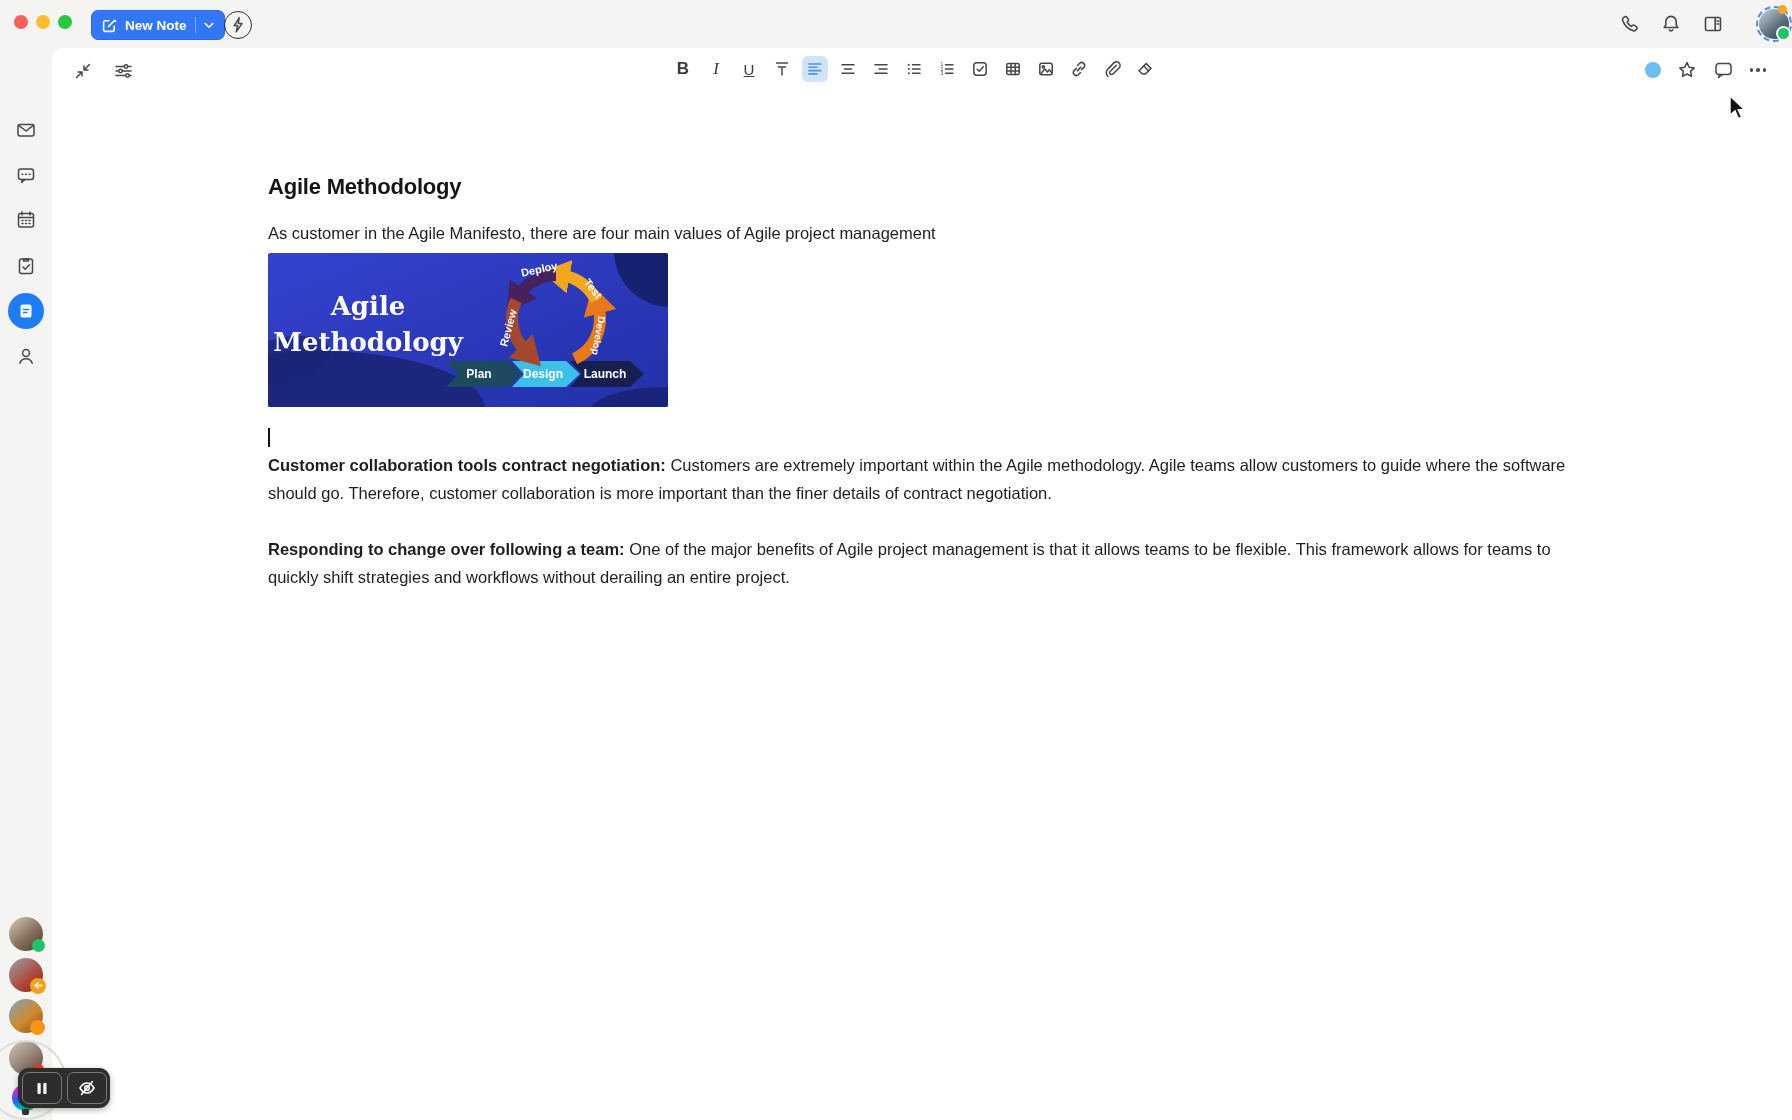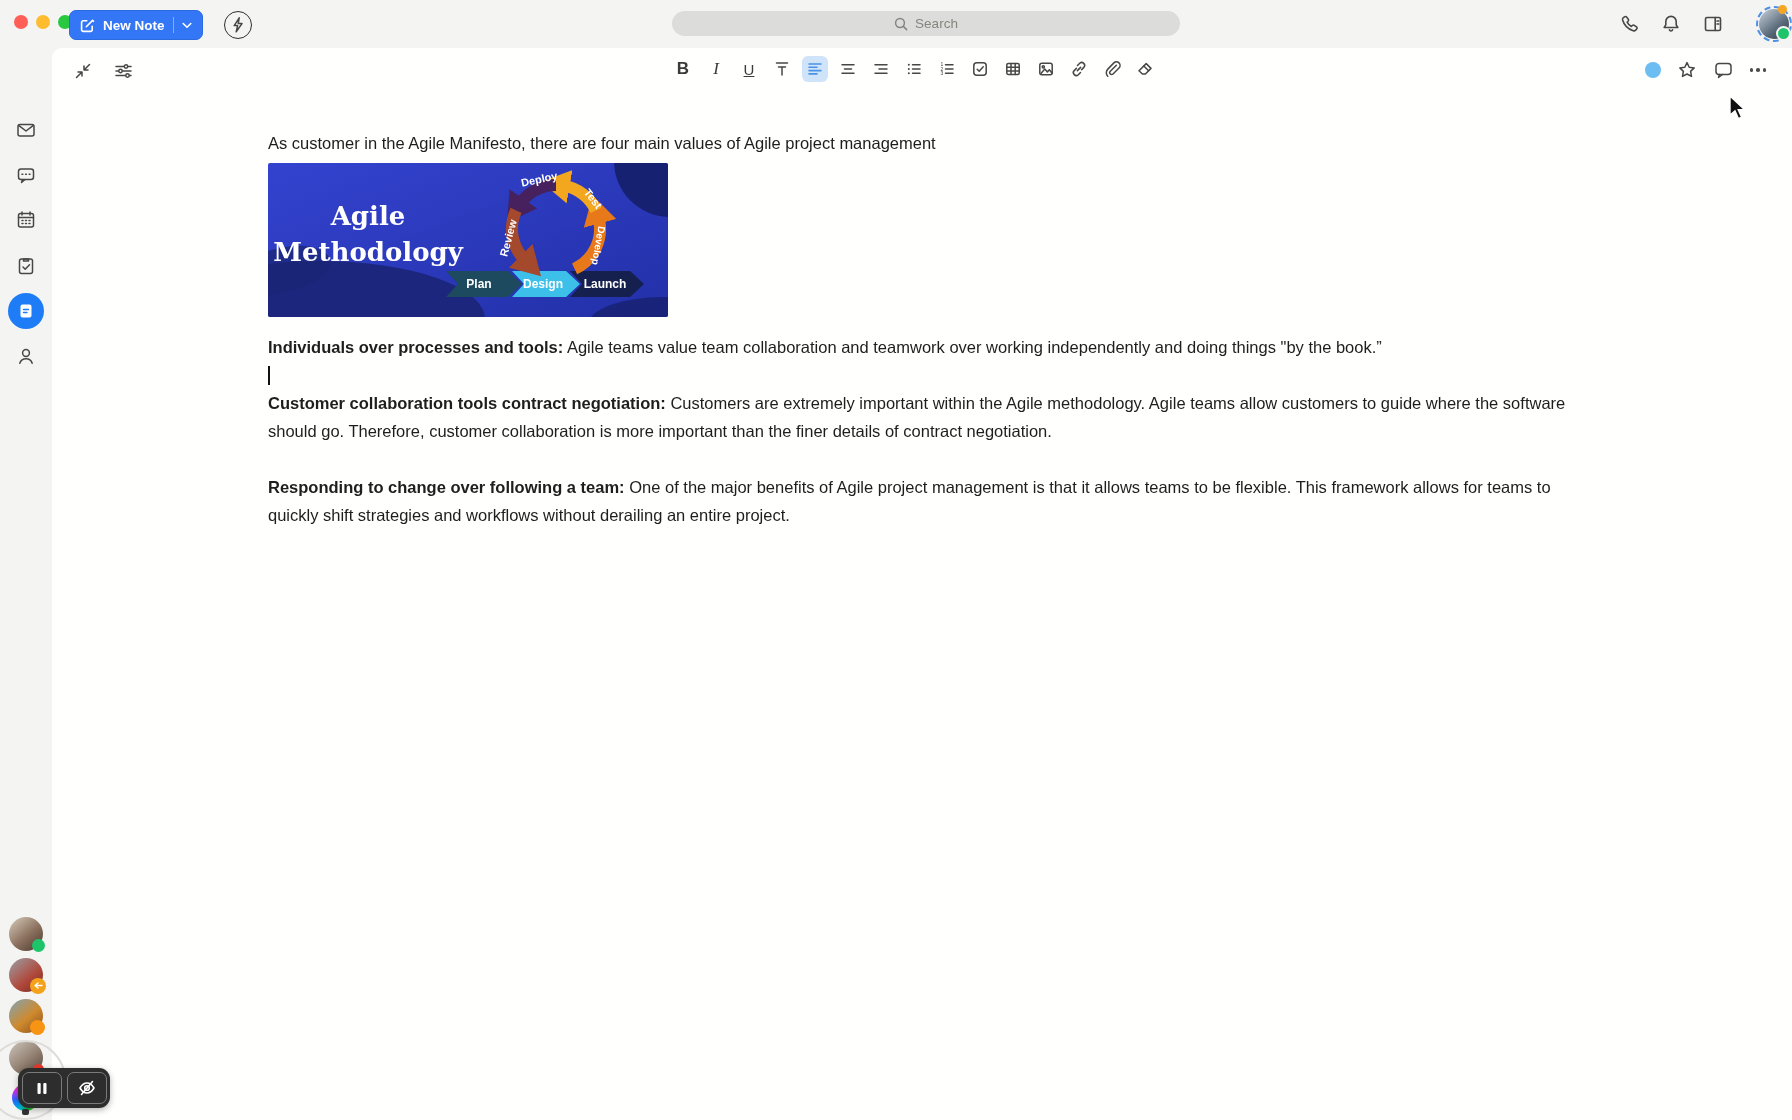--- a/index.html
+++ b/index.html
@@ -4,21 +4,21 @@
 <style>
   html,body{margin:0;padding:0;background:#e8e8e6;font-family:"Liberation Sans",sans-serif;}
   .stage{position:relative;width:1792px;height:1120px;background:#f4f4f2;overflow:hidden;}
 
   
   .topbar{position:absolute;left:0;top:0;width:100%;height:48px;background:#f4f4f2;}
   .tl{position:absolute;top:15px;width:14px;height:14px;border-radius:50%;}
   .tl.red{left:14px;background:#ff5f57;}
   .tl.yellow{left:36px;background:#febc2e;}
   .tl.green{left:58px;background:#28c840;}
-  .newnote{position:absolute;left:69px;top:10px;height:28px;background:#3477f6;border:1px solid #2c6ae0;border-radius:7px;display:flex;align-items:center;gap:8px;padding:0 10px;color:#fff;cursor:default;}
+  .newnote{position:absolute;left:91px;top:10px;height:28px;background:#3477f6;border:1px solid #2c6ae0;border-radius:7px;display:flex;align-items:center;gap:8px;padding:0 10px;color:#fff;cursor:default;}
   .newnote .lbl{font-size:13.5px;font-weight:700;}
   .newnote .sep{width:1px;height:16px;background:rgba(255,255,255,.4);}
   .boltbtn{position:absolute;left:224px;top:11px;width:26px;height:26px;border:1.7px solid #2e2e2e;border-radius:50%;display:flex;align-items:center;justify-content:center;}
   .searchbar{position:absolute;left:672px;top:11px;width:508px;height:25px;background:#dcdcda;border-radius:13px;display:flex;align-items:center;justify-content:center;gap:7px;color:#85847e;}
   .searchbar .ph{font-size:13.5px;}
   .top-ic{position:absolute;top:11px;width:26px;height:26px;display:flex;align-items:center;justify-content:center;}
   .avatar-wrap{position:absolute;left:1756px;top:6px;width:36px;height:36px;}
   .avatar-ring{position:absolute;inset:0;border:2px dashed #4f8fe6;border-radius:50%;}
   .avatar{position:absolute;left:3px;top:3px;width:30px;height:30px;border-radius:50%;background:linear-gradient(140deg,#c9d4de,#5b6b7a 60%,#2e3a45);}
   .avatar .status{position:absolute;right:-2px;bottom:-2px;width:11px;height:11px;border-radius:50%;background:#1ec46a;border:2px solid #f4f4f2;}
@@ -87,27 +87,20 @@
         <path d="M1.2,1.5 L5,5.2 L8.8,1.5"></path>
       </svg>
     </div>
 
     <div class="boltbtn">
       <svg class="ic" width="14" height="16" viewBox="0 0 14 16">
         <path d="M8.2,0.8 L3.2,8.6 H6.6 L5.2,14.8 L11,6.6 H7.2 Z"></path>
       </svg>
     </div>
 
-    <div class="searchbar">
-      <svg class="ic" width="14" height="14" viewBox="0 0 14 14" style="stroke:#85847e">
-        <circle cx="6" cy="6" r="4.4"></circle>
-          <path d="M9.4,9.4 L12.6,12.6"></path>
-      </svg>
-      <span class="ph">Search</span>
-    </div>
 
     <div class="top-ic" style="left:1616px">
       <svg class="ic" width="22" height="22" viewBox="0 0 22 22" style="stroke-width:1.6">
         <path d="M6.6,3.9c.6-.6,1.6-.5,2.1.2l1.6,2.2c.4.6.3,1.4-.2,1.9l-1,1c.9,1.8,2.5,3.4,4.3,4.3l1-1c.5-.5,1.3-.6,1.9-.2l2.2,1.6c.7.5.8,1.5.2,2.1l-1.1,1.1c-.6.6-1.5.9-2.3.6-5.1-1.5-9.2-5.6-10.7-10.7-.2-.8,0-1.7.6-2.3z"></path>
       </svg>
     </div>
     <div class="top-ic" style="left:1658px">
       <svg class="ic" width="22" height="22" viewBox="0 0 22 22" style="stroke-width:1.6">
         <path d="M11,3.4 a5.2,5.2 0 0 1 5.2,5.2 v3.2 l1.6,2.7 H4.2 L5.8,11.8 V8.6 A5.2,5.2 0 0 1 11,3.4 z"></path>
         <path d="M9.4,16.8 a1.7,1.7 0 0 0 3.2,0"></path>
@@ -303,20 +296,21 @@
           <path d="M6.5,14.5 L5.5,17.5 L9.5,14.5"></path>
       </svg>
       <div class="mdots">
           <i></i>
           <i></i>
           <i></i>
         </div>
     </div>
 
     <div class="note-body">
+      <h1 class="note-title">Agile Methodology</h1>
       <p class="intro">As customer in the Agile Manifesto, there are four main values of Agile project management</p>
 
       <svg class="agile-img" width="400" height="154" viewBox="0 0 400 154">
         <defs>
           <linearGradient id="bgGrad" x1="0" y1="0" x2="1" y2="1">
             <stop offset="0" stop-color="#3443cf"></stop>
               <stop offset="1" stop-color="#2230a8"></stop>
           </linearGradient>
           <marker id="ahDev" markerWidth="2.4" markerHeight="2.8" refX="0.5" refY="1.4" orient="auto" markerUnits="strokeWidth">
               <path d="M0,0 L2.4,1.4 L0,2.8 Z" fill="#e8791b"></path>
@@ -351,21 +345,20 @@
 
         <text x="272" y="20" transform="rotate(-12 272 20)" text-anchor="middle" font-size="11" font-weight="bold" fill="#fff" font-family="Liberation Sans, sans-serif">Deploy</text>
         <text x="322" y="38" transform="rotate(52 322 38)" text-anchor="middle" font-size="11" font-weight="bold" fill="#fff" font-family="Liberation Sans, sans-serif">Test</text>
         <text x="327" y="82" transform="rotate(100 327 82)" text-anchor="middle" font-size="10" font-weight="bold" fill="#fff" font-family="Liberation Sans, sans-serif">Develop</text>
         <text x="244" y="76" transform="rotate(-75 244 76)" text-anchor="middle" font-size="11" font-weight="bold" fill="#fff" font-family="Liberation Sans, sans-serif">Review</text>
         <text x="211" y="125" text-anchor="middle" font-size="12" font-weight="bold" fill="#fff" font-family="Liberation Sans, sans-serif">Plan</text>
         <text x="275" y="125" text-anchor="middle" font-size="12" font-weight="bold" fill="#fff" font-family="Liberation Sans, sans-serif">Design</text>
         <text x="337" y="125" text-anchor="middle" font-size="12" font-weight="bold" fill="#fff" font-family="Liberation Sans, sans-serif">Launch</text>
       </svg>
 
-      <p class="para first"><b>Individuals over processes and tools:</b><span> Agile teams value team collaboration and teamwork over working independently and doing things "by the book.”</span></p>
       <div class="caret-line">
           <div class="caret"></div>
         </div>
       <p class="para"><b>Customer collaboration tools contract negotiation:</b><span> Customers are extremely important within the Agile methodology. Agile teams allow customers to guide where the software should go. Therefore, customer collaboration is more important than the finer details of contract negotiation.</span></p>
       <p class="para"><b>Responding to change over following a team:</b><span> One of the major benefits of Agile project management is that it allows teams to be flexible. This framework allows for teams to quickly shift strategies and workflows without derailing an entire project.</span></p>
     </div>
   </div>
 
   <div class="ghost-circle"></div>
   <div class="pill">

